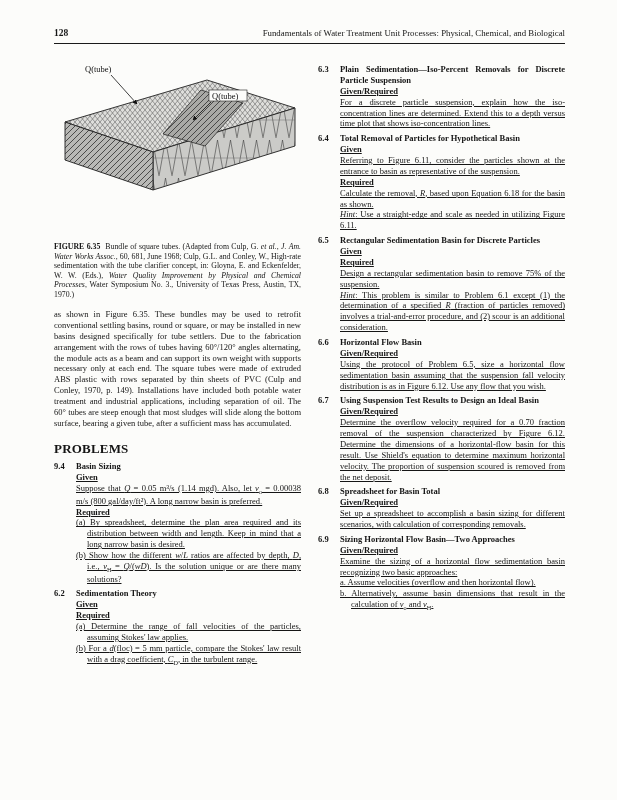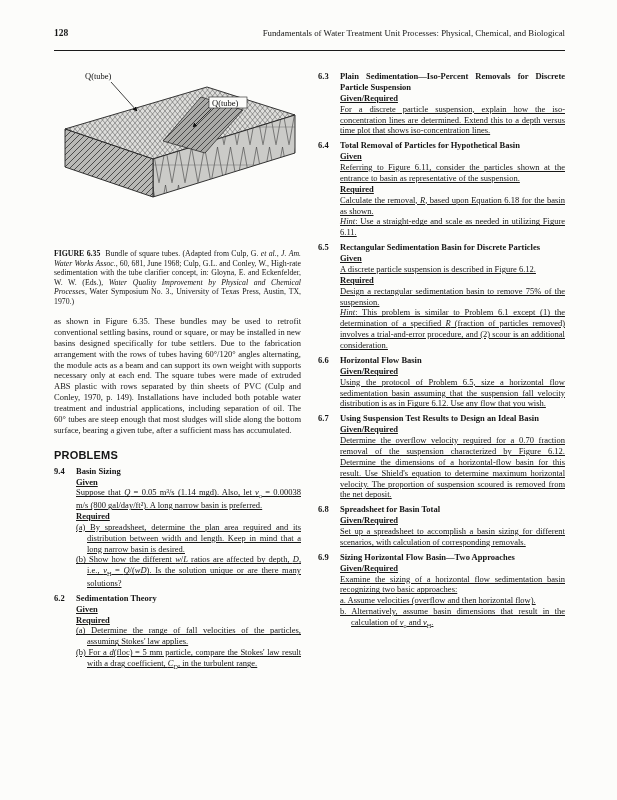--- a/index.html
+++ b/index.html
@@ -1,28 +1,28 @@
 <!DOCTYPE html>
 <html><head>
 <meta charset="utf-8">
 <style>
   html,body{margin:0;padding:0;background:#e9e9e6;}
   body{width:617px;height:800px;overflow:hidden;font-family:"Liberation Serif","DejaVu Serif",serif;color:#151515;}
   .page{width:617px;height:800px;background:#fcfcfa;box-sizing:border-box;padding:28px 52px 24px 54px;}
-  .page-header{display:flex;justify-content:space-between;align-items:baseline;border-bottom:1px solid #1a1a1a;padding-bottom:12px;font-size:9px;}
+  .page-header{display:flex;justify-content:space-between;align-items:baseline;border-bottom:1px solid #1a1a1a;padding-bottom:5px;font-size:9px;}
   .page-num{font-weight:bold;font-size:9.5px;}
   .page-title{font-size:8.8px;}
   .columns{display:flex;gap:16px;margin-top:16px;justify-content:space-between;}
   .col{width:247px;font-size:8.5px;line-height:1.28;text-align:justify;}
   .fig{margin:4px 0 10px 0;}
   .fig svg{display:block;margin:0 auto;}
   .caption{font-size:7.8px;line-height:1.22;margin-top:10px;text-align:justify;}
   .cap-lead{font-weight:bold;margin-right:5px;}
   .bodytext{margin:10px 0 0 0;}
-  .problems-h{font-family:Liberation Sans, sans-serif;font-size:11px;font-weight:bold;margin:12px 0 3px 0;letter-spacing:.2px;text-align:left;}
+  .problems-h{font-family:Liberation Serif, serif;font-size:13px;font-weight:bold;margin:12px 0 3px 0;letter-spacing:.2px;text-align:left;}
   .problem{margin-top:4px;}
   .p-head{display:flex;font-weight:bold;}
   .p-num{width:22px;flex-shrink:0;}
   .p-title{flex:1;text-align:justify;}
   .p-body{margin-left:22px;text-decoration:underline;}
   .sec-h{font-weight:bold;}
   .p-par{margin:0;}
   .p-item{margin:0;padding-left:11px;text-indent:-11px;}
   i{font-style:italic;}
   sub{font-size:6.2px;}
@@ -146,21 +146,20 @@
               <p class="p-par"><i>Hint</i>: Use a straight-edge and scale as needed in utilizing Figure 6.11.</p>
             </div>
           </div>
           <div class="problem">
             <div class="p-head">
               <span class="p-num">6.5</span>
               <span class="p-title">Rectangular Sedimentation Basin for Discrete Particles</span>
             </div>
             <div class="p-body">
               <div class="sec-h">Given</div>
-              <p class="p-par">A discrete particle suspension is described in Figure 6.12.</p>
               <div class="sec-h">Required</div>
               <p class="p-par">Design a rectangular sedimentation basin to remove 75% of the suspension.</p>
               <p class="p-par"><i>Hint</i>: This problem is similar to Problem 6.1 except (1) the determination of a specified <i>R</i> (fraction of particles removed) involves a trial-and-error procedure, and (2) scour is an additional consideration.</p>
             </div>
           </div>
           <div class="problem">
             <div class="p-head">
               <span class="p-num">6.6</span>
               <span class="p-title">Horizontal Flow Basin</span>
             </div>

